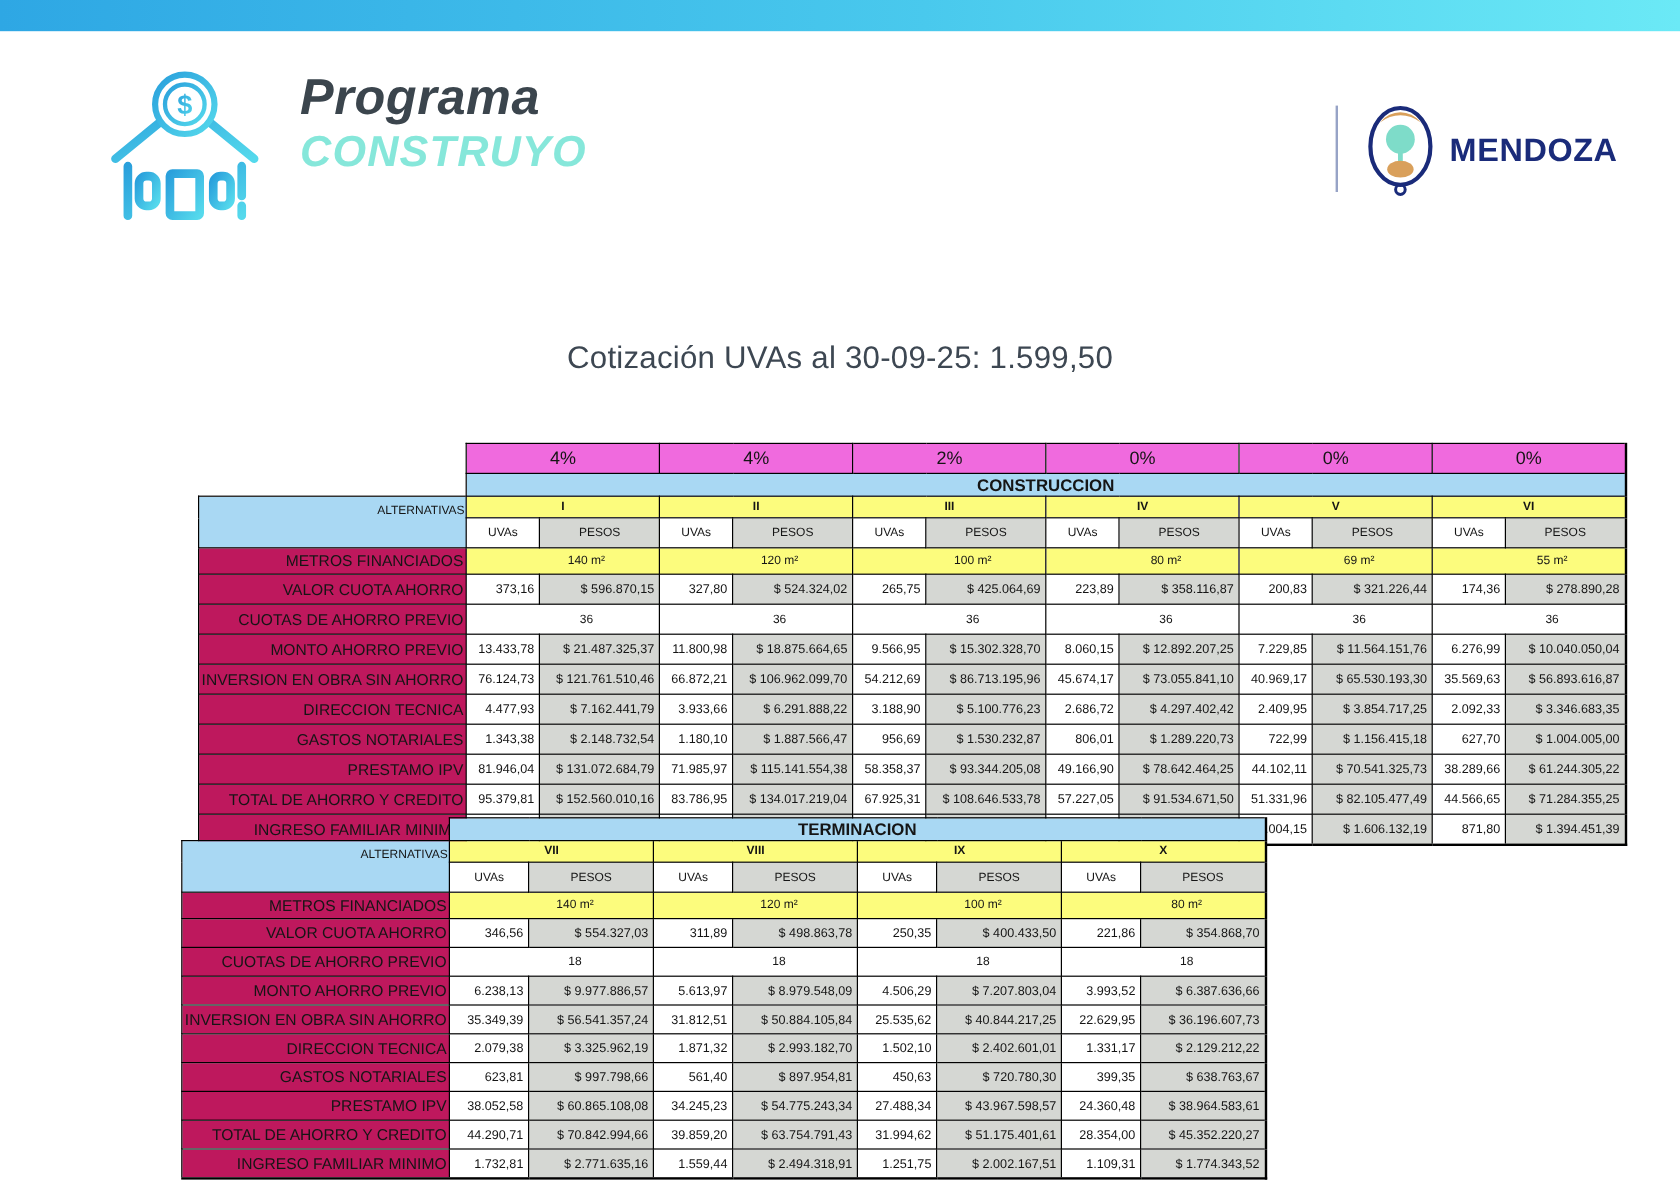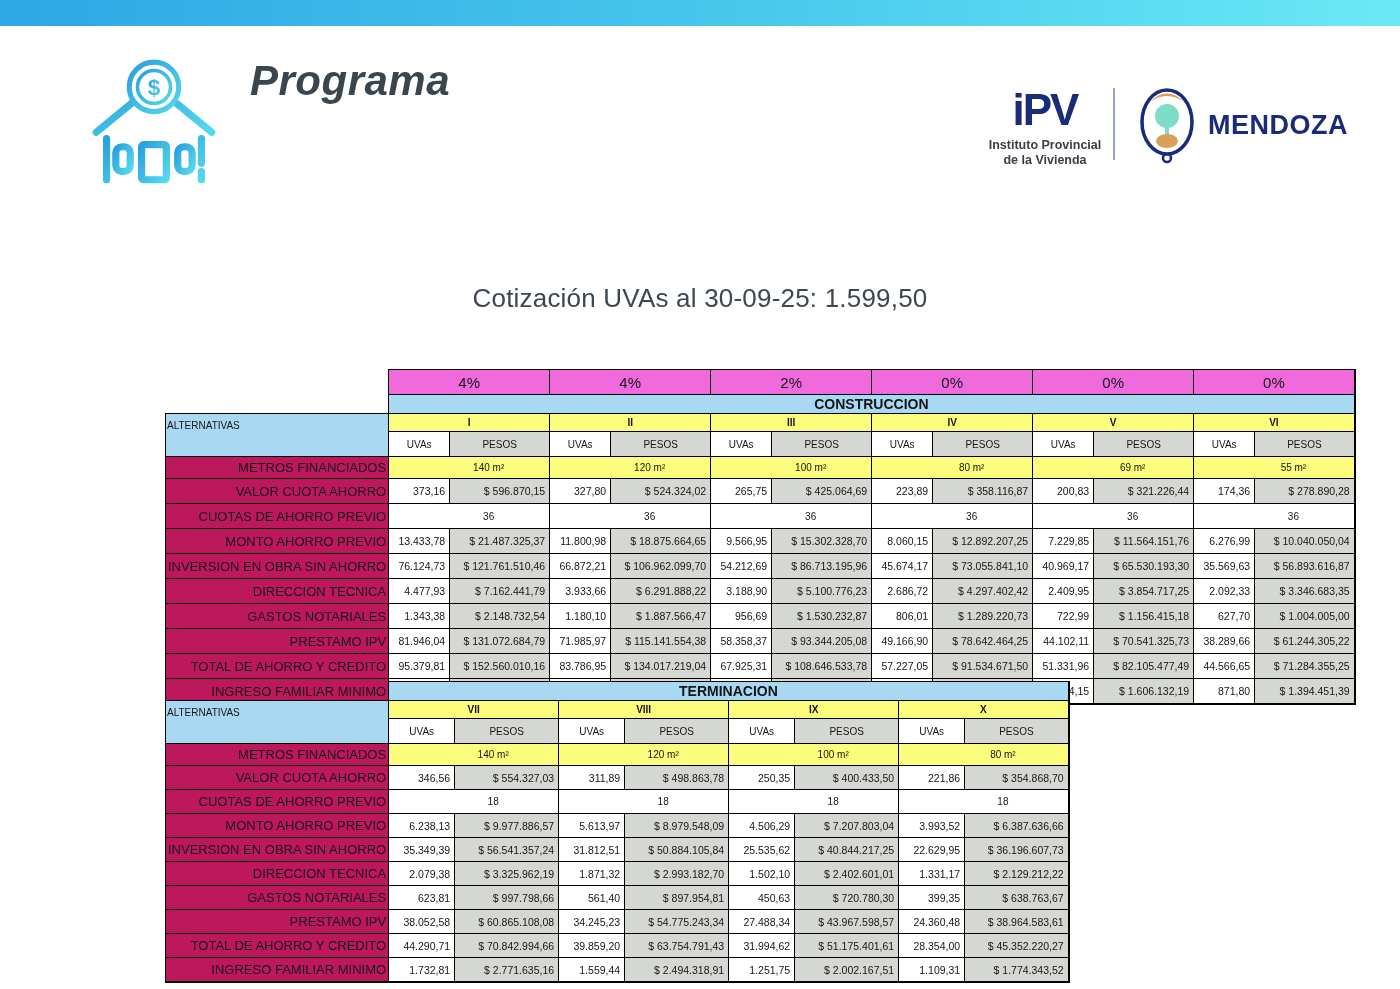--- a/index.html
+++ b/index.html
@@ -25,28 +25,28 @@
   .mendoza-word{position:absolute;left:1208px;top:110px;font-size:27px;font-weight:800;color:var(--navy,#14277E);letter-spacing:.5px;}
 
   
   .title-wrap{position:absolute;left:0;top:276px;width:1400px;text-align:center;color:#3D4752;}
   .main-title{font-size:30px;font-weight:800;font-style:italic;letter-spacing:.2px;}
   .sub-title{font-size:26px;font-weight:500;margin-top:7px;letter-spacing:.2px;}
 
   
   .table-wrap{position:absolute;}
   #tbl-construccion{left:165px;top:369px;}
-  #tbl-terminacion{left:165px;top:681px;}
+  #tbl-terminacion{left:151px;top:681px;}
   .price-table{border-collapse:collapse;table-layout:fixed;}
   .price-table td{border:1px solid #000;overflow:hidden;white-space:nowrap;color:#151515;vertical-align:middle;}
   td.ghost{border:none;background:transparent;}
   .rate-cell{background:var(--pink,#F06ADE);text-align:center;font-size:15px;height:22px;
     border-left-width:2px;border-top-width:2px;}
   .section-cell{background:var(--lblue,#A9D8F3);text-align:center;font-weight:bold;font-size:14px;height:13px;border-left-width:2px;}
-  .alt-cell{background:var(--lblue,#A9D8F3);text-align:left;vertical-align:bottom;font-size:10px;
+  .alt-cell{background:var(--lblue,#A9D8F3);text-align:right;vertical-align:bottom;font-size:10px;
     padding-bottom:20px;border-left-width:2px;border-top-width:2px;border-right-width:2px;}
   .roman-cell{background:var(--yellow,#FCFC7D);font-weight:bold;text-align:center;font-size:10px;height:15px;
     border-left-width:2px;border-top-width:2px;}
   .unit-uva{text-align:center;font-size:10px;height:22px;border-left-width:2px;background:#fff;margin-top:12px;}
   .unit-pesos{background:var(--gray,#D5D7D3);text-align:center;font-size:10px;}
   .lbl{text-align:right;font-size:13px;padding:0 2px;border-left-width:2px;border-right-width:2px;background:#be185d;}
   .uva{text-align:right;font-size:10.5px;padding-right:4px;border-left-width:2px;background:#fff;}
   .pesos{background:var(--gray,#D5D7D3);text-align:right;font-size:10.5px;padding-right:4px;}
   .span-val{text-align:center;font-size:10px;border-left-width:2px;background:#fff;padding-left:40px;}
   .span-val.metros{background:var(--yellow,#FCFC7D);}
@@ -78,29 +78,23 @@
       <rect x="27" y="88" width="14" height="24" rx="6"></rect>
       <rect x="87" y="88" width="14" height="24" rx="6"></rect>
     </g>
     <circle cx="64" cy="30" r="24" fill="#fff" stroke="url(#hg)" stroke-width="5"></circle>
     <circle cx="64" cy="30" r="16" fill="none" stroke="url(#hg)" stroke-width="3.5"></circle>
     <text x="64" y="38" text-anchor="middle" font-size="22" font-weight="bold" fill="url(#hg)" font-family="Liberation Sans, sans-serif">$</text>
   </svg>
 
   <div class="program-text">
     <div class="program-line1">Programa</div>
+    <div class="program-line2">CONSTRUYO</div>
   </div>
 
-  <div class="ipv-block">
-    <div class="ipv-mark">iPV</div>
-    <div class="ipv-caption">
-      <div>Instituto Provincial</div>
-      <div>de la Vivienda</div>
-    </div>
-  </div>
   <div class="logo-divider"></div>
   <svg class="mendoza-emblem" viewBox="0 0 58 78">
     <ellipse cx="29" cy="36" rx="25" ry="32" fill="#fff" stroke="#1A2B7A" stroke-width="3.5"></ellipse>
     <path d="M12 16 A25 32 0 0 1 46 16 Q38 10 29 10 Q20 10 12 16 Z" fill="#D9A05B"></path>
     <circle cx="29" cy="30" r="12" fill="#7EDCC9"></circle>
     <rect x="27" y="38" width="4" height="12" fill="#7EDCC9"></rect>
     <ellipse cx="29" cy="55" rx="11" ry="7" fill="#D9A05B"></ellipse>
     <circle cx="29" cy="72" r="4" fill="none" stroke="#1A2B7A" stroke-width="2.5"></circle>
   </svg>
   <div class="mendoza-word">MENDOZA</div>

